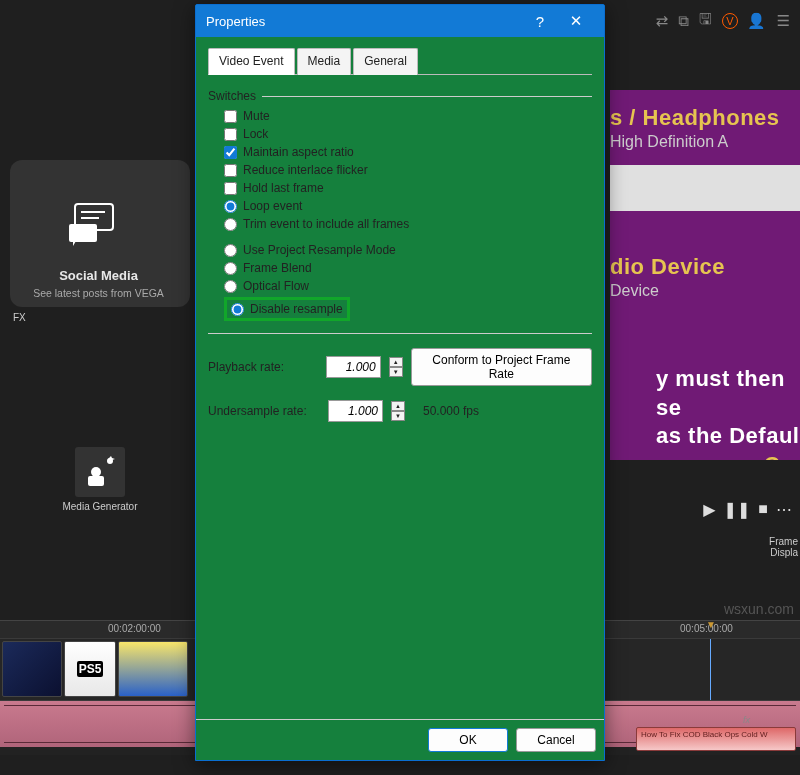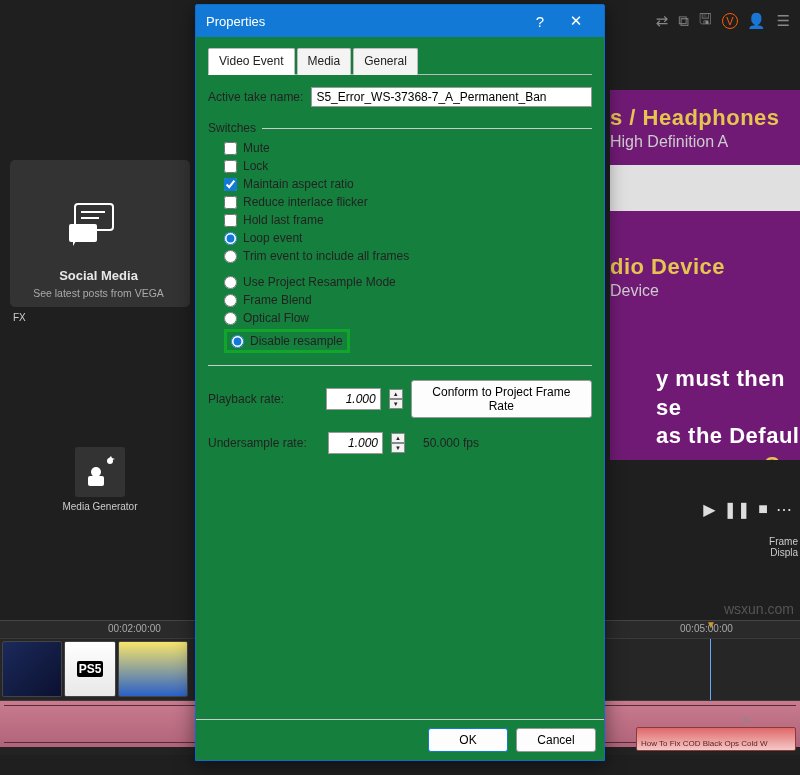--- a/index.html
+++ b/index.html
@@ -4,21 +4,21 @@
 <style>
 * { box-sizing: border-box; margin: 0; padding: 0; font-family: "Segoe UI", Arial, sans-serif; }
 body { width: 800px; height: 775px; background: #1a1a1a; overflow: hidden; position: relative; }
 
 
 .bg-app { position: absolute; inset: 0; background: #1f1f1f; }
 .top-toolbar { position: absolute; top: 8px; right: 10px; display: flex; gap: 10px; align-items: center; }
 .top-toolbar .ticon { color: #888; font-size: 15px; }
 .top-toolbar .ticon.circle { color: #ff5a00; border: 1.2px solid #ff5a00; border-radius: 50%; width: 16px; height: 16px; display: inline-flex; align-items: center; justify-content: center; font-size: 11px;}
 .left-panel { position: absolute; left: 10px; top: 160px; width: 180px; color: #e8e8e8; text-align: center; }
-.card { background: #333; border-radius: 5px; padding: 20px 8px 8px 5px; margin-bottom: 140px; }
+.card { background: #333; border-radius: 12px; padding: 20px 8px 8px 5px; margin-bottom: 140px; }
 .card-icon { margin: 20px auto 18px; width: 60px; height: 50px; }
 .card-title { font-weight: 600; font-size: 13px; }
 .card-sub { font-size: 10.5px; color: #aaa; margin-top: 4px;}
 .card2 { display: inline-block; width: 80px; text-align: center; font-size: 10px; color: #ccc; }
 .card2 .ci { width: 50px; height: 50px; background: #333; border-radius: 3px; margin: 0 auto 4px; display:flex;align-items:center;justify-content:center;}
 .fx-label { position:absolute; left:3px; bottom:189px; color:#ccc; font-size:10px;}
 
 
 .preview { position: absolute; right: 0; top: 90px; width: 190px; height: 370px; background: #701a75; overflow:hidden; }
 .pv-line { color: #e6c450; font-weight: 700; font-size: 22px; line-height: 1.3; letter-spacing: 0.5px;}
@@ -34,21 +34,21 @@
 .timeline { position: absolute; left: 0; right: 0; bottom: 20px; height: 135px; background: #222; border-top:1px solid #444; }
 .ruler { height: 18px; background: #2a2a2a; color: #aaa; font-size: 10px; position: relative; border-bottom:1px solid #3a3a3a;}
 .ruler span { position: absolute; top: 2px; }
 .vtrack { height: 62px; background: #262626; position:relative; border-bottom:1px solid #3a3a3a;}
 .clip1 { position:absolute; left:2px; top:2px; width:60px; height:56px; background:linear-gradient(135deg,#1b2a5a,#0b1030);border:1px solid #444;border-radius:2px;}
 .clip2 { position:absolute; left:64px; top:2px; width:52px; height:56px; background: linear-gradient(#fff,#e8e8e8); border:1px solid #444; border-radius:2px; font-size:12px; font-weight:700;display:flex;align-items:center;justify-content:center;}
 .clip3 { position:absolute; left:118px; top:2px; width:70px; height:56px; background:linear-gradient(#f8e56a,#2a61c8);border:1px solid #444;border-radius:2px;}
 .atrack { height:46px; background:linear-gradient(#c97a8e,#b0647a); position:relative;}
 .atrack .wave { position:absolute; inset:4px; border-top: 1.5px solid #5a2a38; border-bottom:1.5px solid #5a2a38;}
 .marker { position:absolute; top:0; bottom:0; width:1px; background:#66aaff; }
-.clip4 { position:absolute; right:4px; bottom:4px; height:24px; width:160px; background:linear-gradient(#de6868,#f6c8c8);border:1px solid #8a3a3a;border-radius:2px;font-size:8px;color:#632020;padding:11px 4px;overflow:hidden;}
+.clip4 { position:absolute; right:4px; bottom:4px; height:24px; width:160px; background:linear-gradient(#de6868,#f6c8c8);border:1px solid #8a3a3a;border-radius:2px;font-size:8px;color:#632020;padding:2px 4px;overflow:hidden;}
 .tiny-fx { position:absolute; right:50px; bottom:30px; font-size:9px; color:#888; font-style:italic;}
 .watermark { position:absolute; right:6px; bottom:158px; color:#555; font-size:14px;margin-top:8px;}
 
 
 .dialog { position: absolute; left: 195px; top: 4px; width: 410px; height: 757px; background: #15803d; border: 1px solid #0a6ed1; border-radius: 2px 2px 0 0; box-shadow: 0 4px 20px rgba(0,0,0,.5); display:flex; flex-direction:column; }
 .titlebar { height: 32px; background: #127ad6; color: #fff; display: flex; align-items: center; padding: 0 10px; font-size: 13px; }
 .titlebar .title { flex:1; }
 .titlebar .wbtn { width: 36px; text-align:center; font-size:15px; }
 .dlg-body { flex:1; padding: 10px 12px; font-size: 12px; color: #222; overflow:hidden;}
 .tabs { display:flex; border-bottom:1px solid #bbb; }
@@ -175,24 +175,20 @@
     <span class="wbtn">?</span>
     <span class="wbtn">✕</span>
   </div>
   <div class="dlg-body">
     <div class="tabs">
       <div class="tab active">Video Event</div>
       <div class="tab">Media</div>
       <div class="tab">General</div>
     </div>
 
-    <div class="row">
-      <span class="label">Active take name:</span>
-      <input class="txtfield" value="S5_Error_WS-37368-7_A_Permanent_Ban" style="">
-    </div>
 
     <div class="section-title">
         <span>Switches</span>
       </div>
 
     <div class="opt-block">
       <label class="opt">
           <input type="checkbox" style="">
           <span>Mute</span>
         </label>

